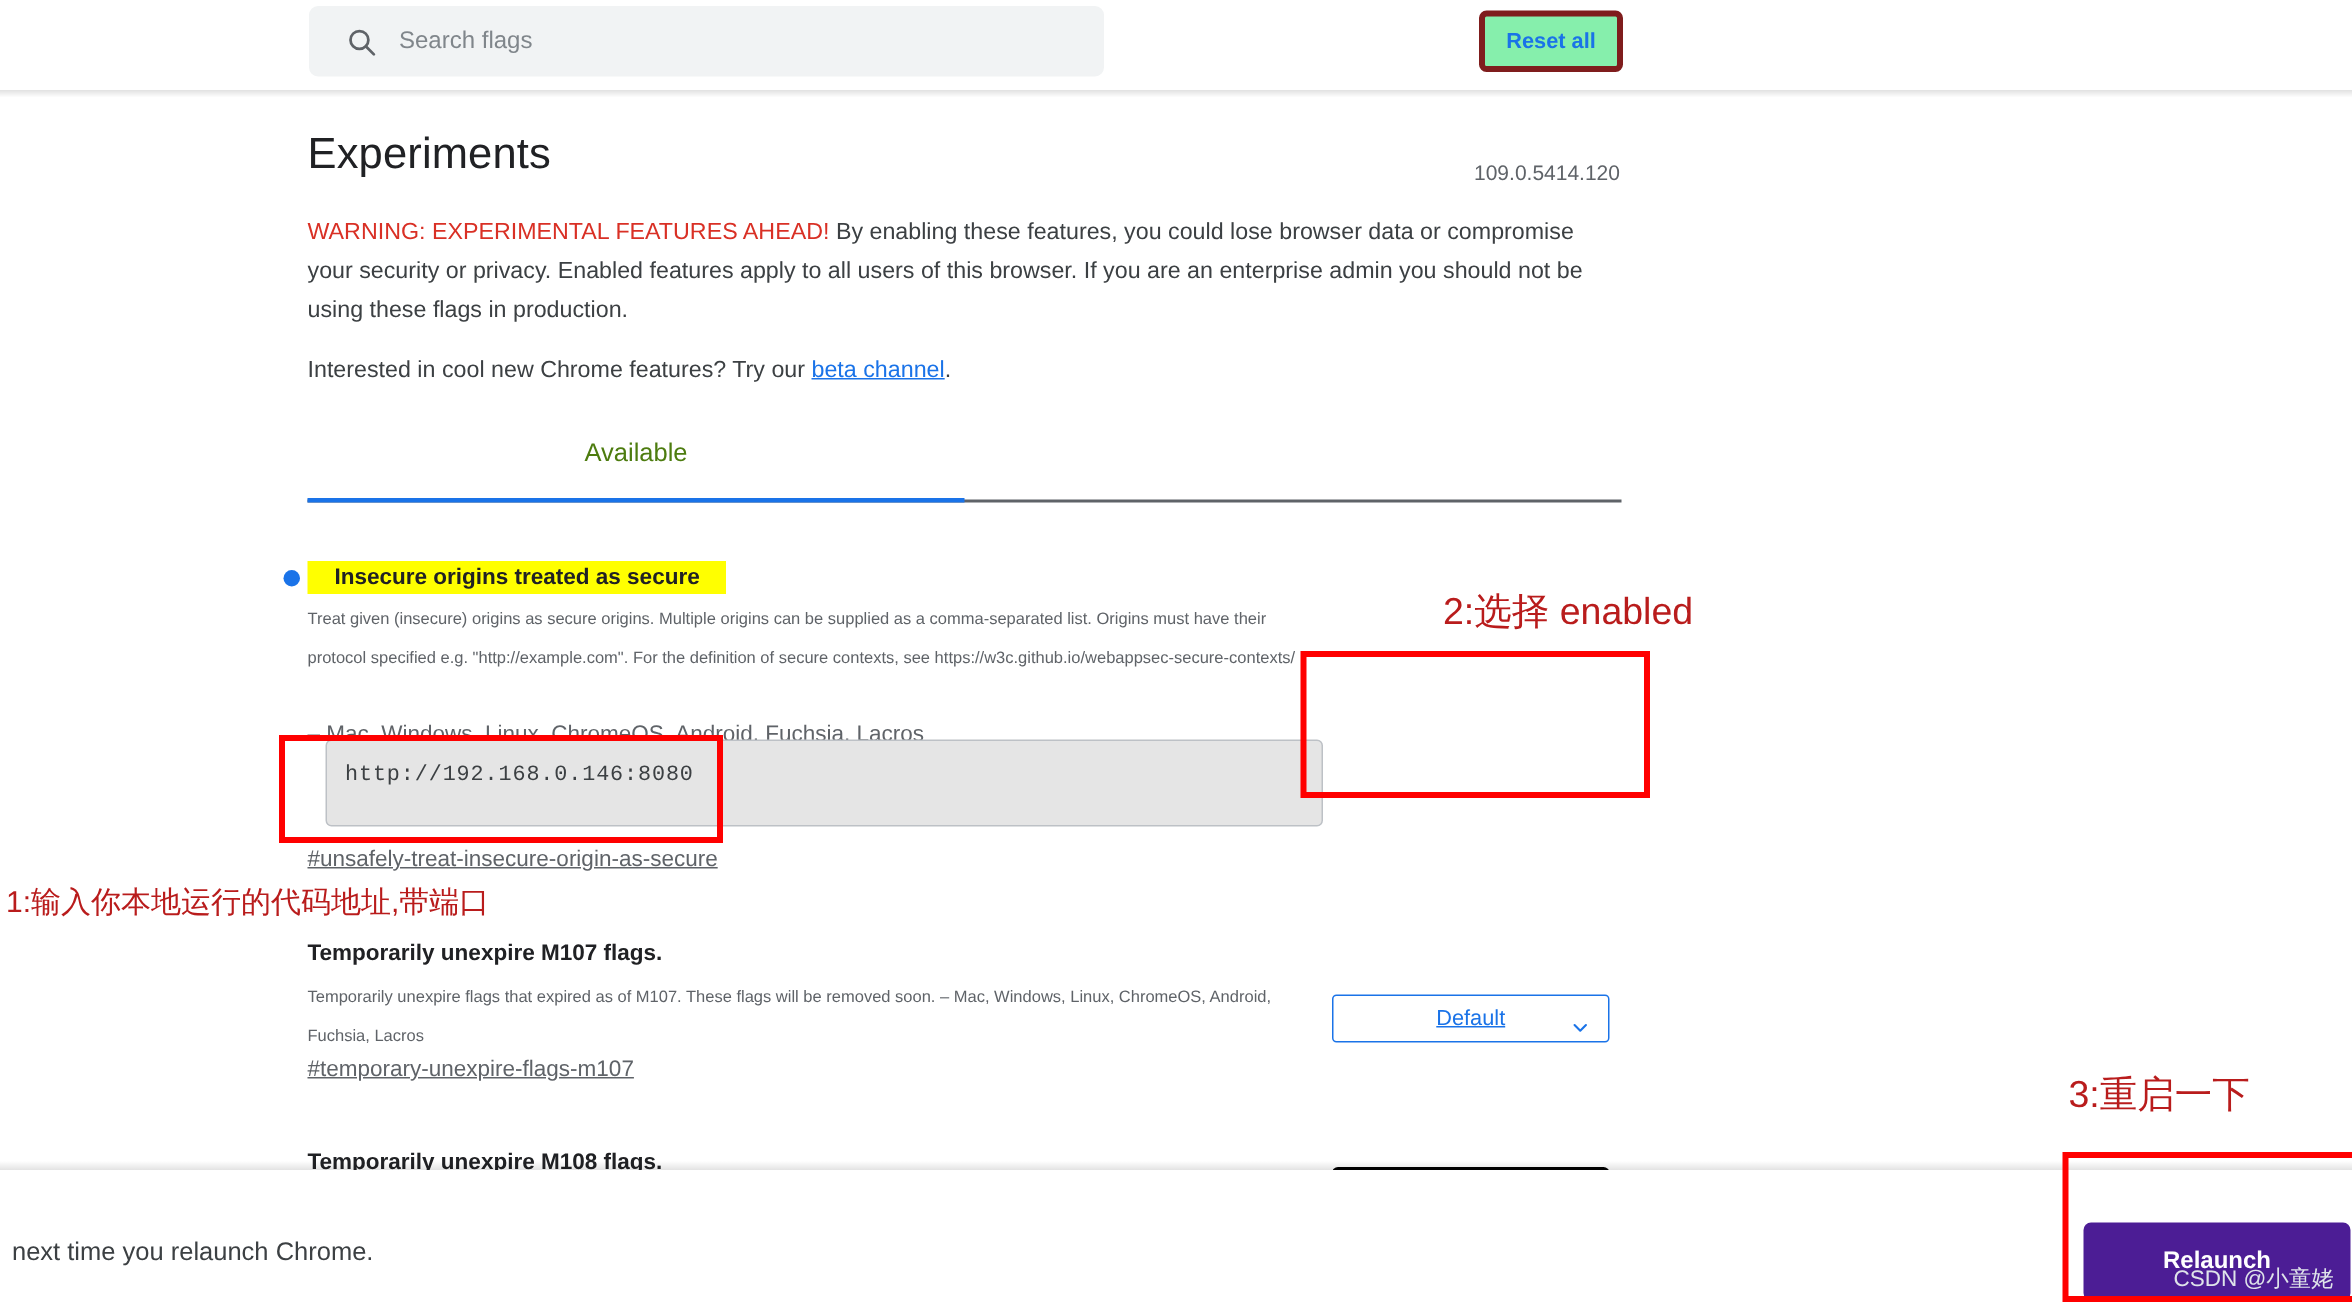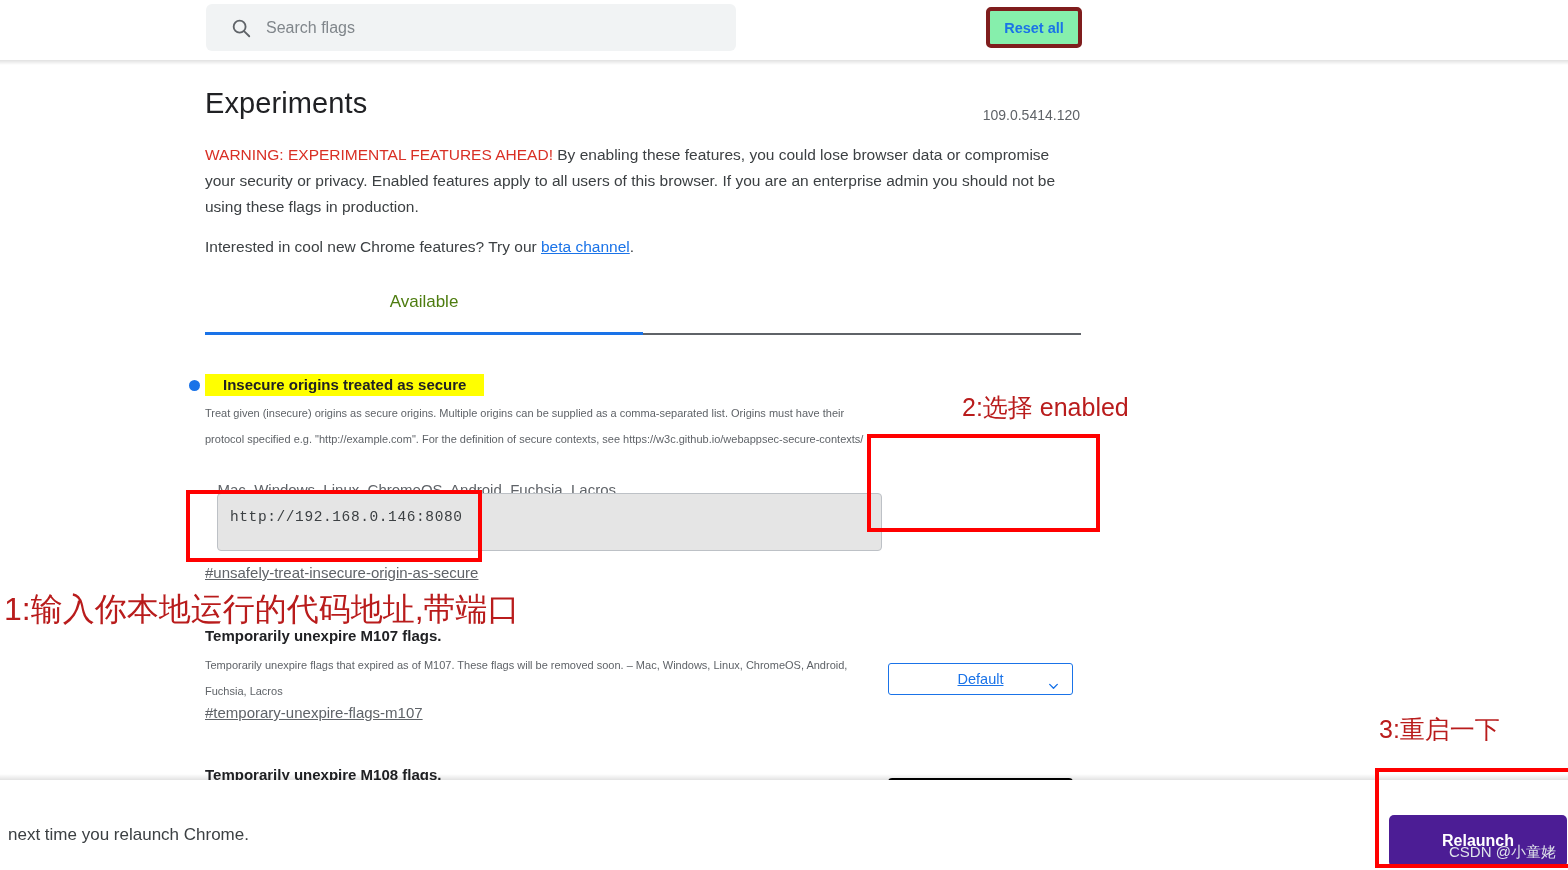--- a/index.html
+++ b/index.html
@@ -147,21 +147,21 @@
     color: #dfe4ea; z-index: 40; white-space: nowrap;
   }
 
   
   .ann-box { position: absolute; border: 4px solid #ff0000; z-index: 50; pointer-events: none; }
   .ann-text {
     position: absolute; color: #b91c1c; z-index: 50; white-space: nowrap;
     font-family: "Liberation Sans", sans-serif;
   }
   #ann-box-input { left: 186px; top: 490px; width: 296px; height: 72px; }
-  #ann-text-1 { left: 4px; top: 588px; font-size: 32px; }
+  #ann-text-1 { left: 4px; top: 588px; font-size: 20px; }
   #ann-box-select { left: 867px; top: 434px; width: 233px; height: 98px; }
   #ann-text-2 { left: 962px; top: 391px; font-size: 25px; }
   #ann-box-relaunch { left: 1375px; top: 768px; width: 205px; height: 100px; }
   #ann-text-3 { left: 1379px; top: 713px; font-size: 25px; }
 </style>
 </head>
 <body>
 
 <div id="root">
 

